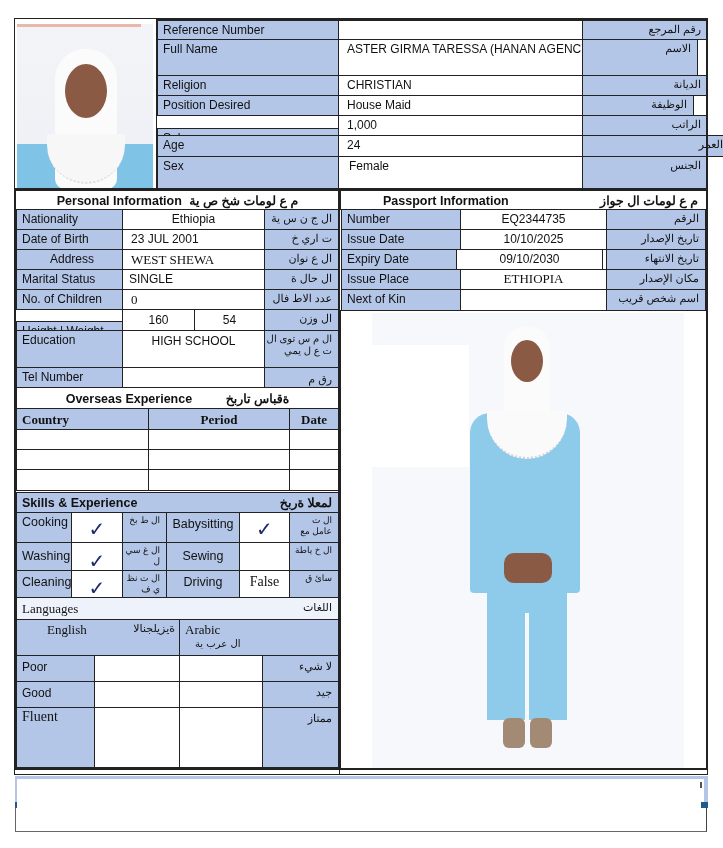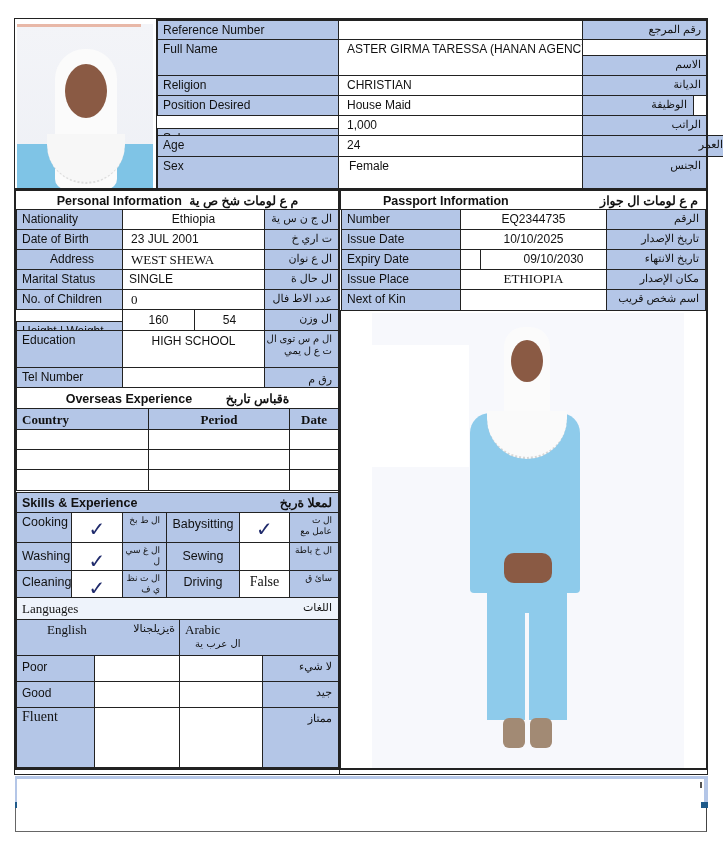--- a/index.html
+++ b/index.html
@@ -33,21 +33,21 @@
   <div style="position:absolute;left:30px;top:110px;width:78px;height:50px;background:#f7f7f7;border-radius:0 0 40px 40px;border-bottom:2px dotted #ddd;"></div>
 </div>
 
 <div>
   <div class="cell blue lbl" style="left:157px;top:20px;width:182px;height:20px;">Reference Number</div>
   <div class="cell white val" style="left:338px;top:20px;width:245px;height:20px;"></div>
   <div class="cell blue ar" style="left:582px;top:20px;width:126px;height:20px;">رقم المرجع</div>
 
   <div class="cell blue lbl" style="left:157px;top:39px;width:182px;height:37px;">Full Name</div>
   <div class="cell white val" style="left:338px;top:39px;width:245px;height:37px;">ASTER GIRMA TARESSA  (HANAN AGENCY)</div>
-  <div class="cell blue ar" style="left:582px;top:55px;width:126px;height:37px;">الاسم</div>
+  <div class="cell blue ar" style="left:582px;top:39px;width:116px;height:37px;">الاسم</div>
 
   <div class="cell blue lbl" style="left:157px;top:75px;width:182px;height:21px;">Religion</div>
   <div class="cell white val" style="left:338px;top:75px;width:245px;height:21px;">CHRISTIAN</div>
   <div class="cell blue ar" style="left:582px;top:75px;width:126px;height:21px;">الديانة</div>
 
   <div class="cell blue lbl" style="left:157px;top:95px;width:182px;height:21px;">Position Desired</div>
   <div class="cell white val" style="left:338px;top:95px;width:245px;height:21px;">House Maid</div>
   <div class="cell blue ar" style="left:582px;top:95px;width:112px;height:21px;">الوظيفة</div>
 
   <div class="cell blue lbl" style="left:157px;top:128px;width:182px;height:21px;">Salary</div>
@@ -191,21 +191,21 @@
 
   <div class="cell blue lbl" style="left:341px;top:209px;width:120px;height:21px;">Number</div>
   <div class="cell white ctr" style="left:460px;top:209px;width:147px;height:21px;padding-top:2px;">EQ2344735</div>
   <div class="cell blue ar" style="left:606px;top:209px;width:100px;height:21px;">الرقم</div>
 
   <div class="cell blue lbl" style="left:341px;top:229px;width:120px;height:21px;">Issue Date</div>
   <div class="cell white ctr" style="left:460px;top:229px;width:147px;height:21px;padding-top:2px;">10/10/2025</div>
   <div class="cell blue ar" style="left:606px;top:229px;width:100px;height:21px;">تاريخ الإصدار</div>
 
   <div class="cell blue lbl" style="left:341px;top:249px;width:120px;height:21px;">Expiry Date</div>
-  <div class="cell white ctr" style="left:480px;top:249px;width:147px;height:21px;padding-top:2px;">09/10/2030</div>
+  <div class="cell white ctr" style="left:456px;top:249px;width:147px;height:21px;padding-top:2px;">09/10/2030</div>
   <div class="cell blue ar" style="left:606px;top:249px;width:100px;height:21px;">تاريخ الانتهاء</div>
 
   <div class="cell blue lbl" style="left:341px;top:269px;width:120px;height:21px;">Issue Place</div>
   <div class="cell white ctr serif" style="left:460px;top:269px;width:147px;height:21px;padding-top:1px;">ETHIOPIA</div>
   <div class="cell blue ar" style="left:606px;top:269px;width:100px;height:21px;">مكان الإصدار</div>
 
   <div class="cell blue lbl" style="left:341px;top:289px;width:120px;height:22px;">Next of Kin</div>
   <div class="cell white val" style="left:460px;top:289px;width:147px;height:22px;"></div>
   <div class="cell blue ar" style="left:606px;top:289px;width:100px;height:22px;">اسم شخص قريب</div>
 </div>

